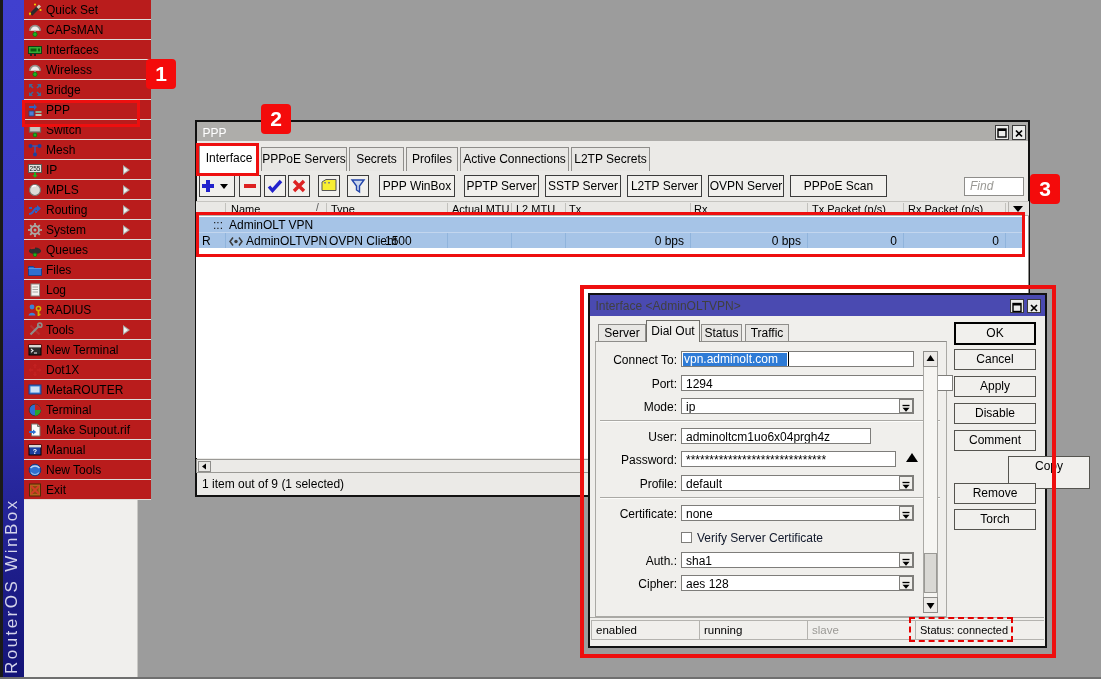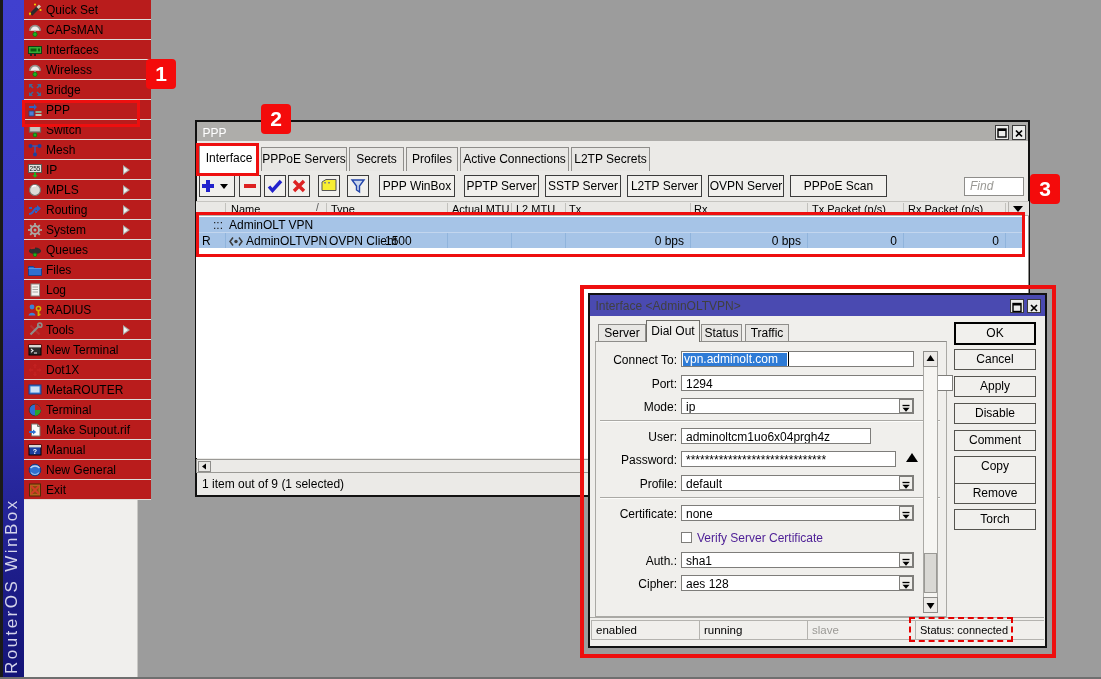--- a/index.html
+++ b/index.html
@@ -233,21 +233,21 @@
       <text x="8" y="11.5" font-size="7" font-family="Liberation Sans" font-weight="bold" text-anchor="middle" fill="#fff">?</text>
     </svg>
     <span>Manual</span>
   </div>
 <div class="mi" style="top:460px">
     <svg width="16" height="16" viewBox="0 0 16 16">
       <circle cx="8" cy="8" r="5.8" fill="#2f6fd0" stroke="#143a80" stroke-width="1"></circle>
       <path d="M3.5 6 a6 6 0 0 1 9 0" stroke="#bcd4f0" stroke-width="1.4" fill="none"></path>
       <path d="M4 10.5 a5 5 0 0 0 8 0" stroke="#9cc0ec" stroke-width="1.2" fill="none"></path>
     </svg>
-    <span>New General</span>
+    <span>New Tools</span>
   </div>
 <div class="mi" style="top:480px">
     <svg width="16" height="16" viewBox="0 0 16 16">
       <rect x="2.5" y="2" width="11" height="12" fill="#b5651d" stroke="#4f2a05" stroke-width="1"></rect>
       <rect x="4.5" y="4" width="7" height="8" fill="#8a4a10"></rect>
       <path d="M4 4 L12 12 M12 4 L4 12" stroke="#d43c28" stroke-width="1.8"></path>
     </svg>
     <span>Exit</span>
   </div>
 <div class="a" style="left:0;top:677px;width:1101px;height:2px;background:#6f6f6f"></div>
@@ -393,21 +393,21 @@
     </svg></div>
 <div class="a" style="left:600px;top:497px;width:340px;height:1px;background:#aaa9a5"></div>
 <div class="a" style="left:600px;top:498px;width:340px;height:1px;background:#fcfcfa"></div>
 <div class="lab" style="left:540px;top:507px;width:137px">Certificate:</div>
 <div class="fld" style="left:681px;top:505px;width:233px;height:16px">none</div>
 <div class="dd" style="left:899px;top:506px"><svg width="12" height="12">
       <path d="M2.5 3.5 h7" stroke="#000" stroke-width="1.3"></path>
       <path d="M2.5 5.8 h7 L6 9.8z" fill="#000"></path>
     </svg></div>
 <div class="a" style="left:681px;top:532px;width:11px;height:11px;background:#fff;border:1px solid #7e7d7a"></div>
-<div class="a" style="left:697px;top:531px;font-size:12px;color:#4c1d95">Verify Server Certificate</div>
+<div class="a" style="left:697px;top:531px;font-size:12px;color:#0f172a">Verify Server Certificate</div>
 <div class="lab" style="left:540px;top:554px;width:137px">Auth.:</div>
 <div class="fld" style="left:681px;top:552px;width:233px;height:16px">sha1</div>
 <div class="dd" style="left:899px;top:553px"><svg width="12" height="12">
       <path d="M2.5 3.5 h7" stroke="#000" stroke-width="1.3"></path>
       <path d="M2.5 5.8 h7 L6 9.8z" fill="#000"></path>
     </svg></div>
 <div class="lab" style="left:540px;top:577px;width:137px">Cipher:</div>
 <div class="fld" style="left:681px;top:575px;width:233px;height:16px">aes 128</div>
 <div class="dd" style="left:899px;top:576px"><svg width="12" height="12">
       <path d="M2.5 3.5 h7" stroke="#000" stroke-width="1.3"></path>
@@ -419,21 +419,21 @@
     </svg></div>
 <div class="a" style="left:923px;top:597px;width:15px;height:16px;background:#eceae7;border:1px solid #8e8d8a"><svg width="13" height="14">
       <path d="M6.5 11 L2.5 5 h8z" fill="#000"></path>
     </svg></div>
 <div class="a" style="left:924px;top:553px;width:13px;height:40px;background:#d9d8d4;border:1px solid #9a9995"></div>
 <div class="btn" style="left:954px;top:322px;width:82px;height:23px;line-height:19px;border:2px solid #000">OK</div>
 <div class="btn" style="left:954px;top:349px;width:82px;height:21px;line-height:19px;border-color:#55544f">Cancel</div>
 <div class="btn" style="left:954px;top:376px;width:82px;height:21px;line-height:19px;border-color:#55544f">Apply</div>
 <div class="btn" style="left:954px;top:403px;width:82px;height:21px;line-height:19px;border-color:#55544f">Disable</div>
 <div class="btn" style="left:954px;top:430px;width:82px;height:21px;line-height:19px;border-color:#55544f">Comment</div>
-<div class="btn" style="left:954px;top:456px;width:82px;height:33px;line-height:19px;border-color:#55544f">Copy</div>
+<div class="btn" style="left:1008px;top:456px;width:82px;height:33px;line-height:19px;border-color:#55544f">Copy</div>
 <div class="btn" style="left:954px;top:483px;width:82px;height:21px;line-height:19px;border-color:#55544f">Remove</div>
 <div class="btn" style="left:954px;top:509px;width:82px;height:21px;line-height:19px;border-color:#55544f">Torch</div>
 <div class="a" style="left:590px;top:617px;width:454px;height:1px;background:#aaa9a5"></div>
 <div class="a" style="left:591px;top:620px;width:108px;height:20px;border:1px solid #b4b3af;border-right:none;font-size:11.5px;color:#000;padding:3px 0 0 4px">enabled</div>
 <div class="a" style="left:699px;top:620px;width:108px;height:20px;border:1px solid #b4b3af;border-right:none;font-size:11.5px;color:#000;padding:3px 0 0 4px">running</div>
 <div class="a" style="left:807px;top:620px;width:108px;height:20px;border:1px solid #b4b3af;border-right:none;font-size:11.5px;color:#9a9995;padding:3px 0 0 4px">slave</div>
 <div class="a" style="left:915px;top:620px;width:129px;height:20px;border:1px solid #b4b3af;border-right:none;font-size:11px;color:#000;padding:3px 0 0 4px">Status: connected</div>
 <div class="red" style="left:22px;top:100px;width:118px;height:27px"></div>
 <div class="badge" style="left:146px;top:59px">1</div>
 <div class="badge" style="left:261px;top:104px">2</div>

